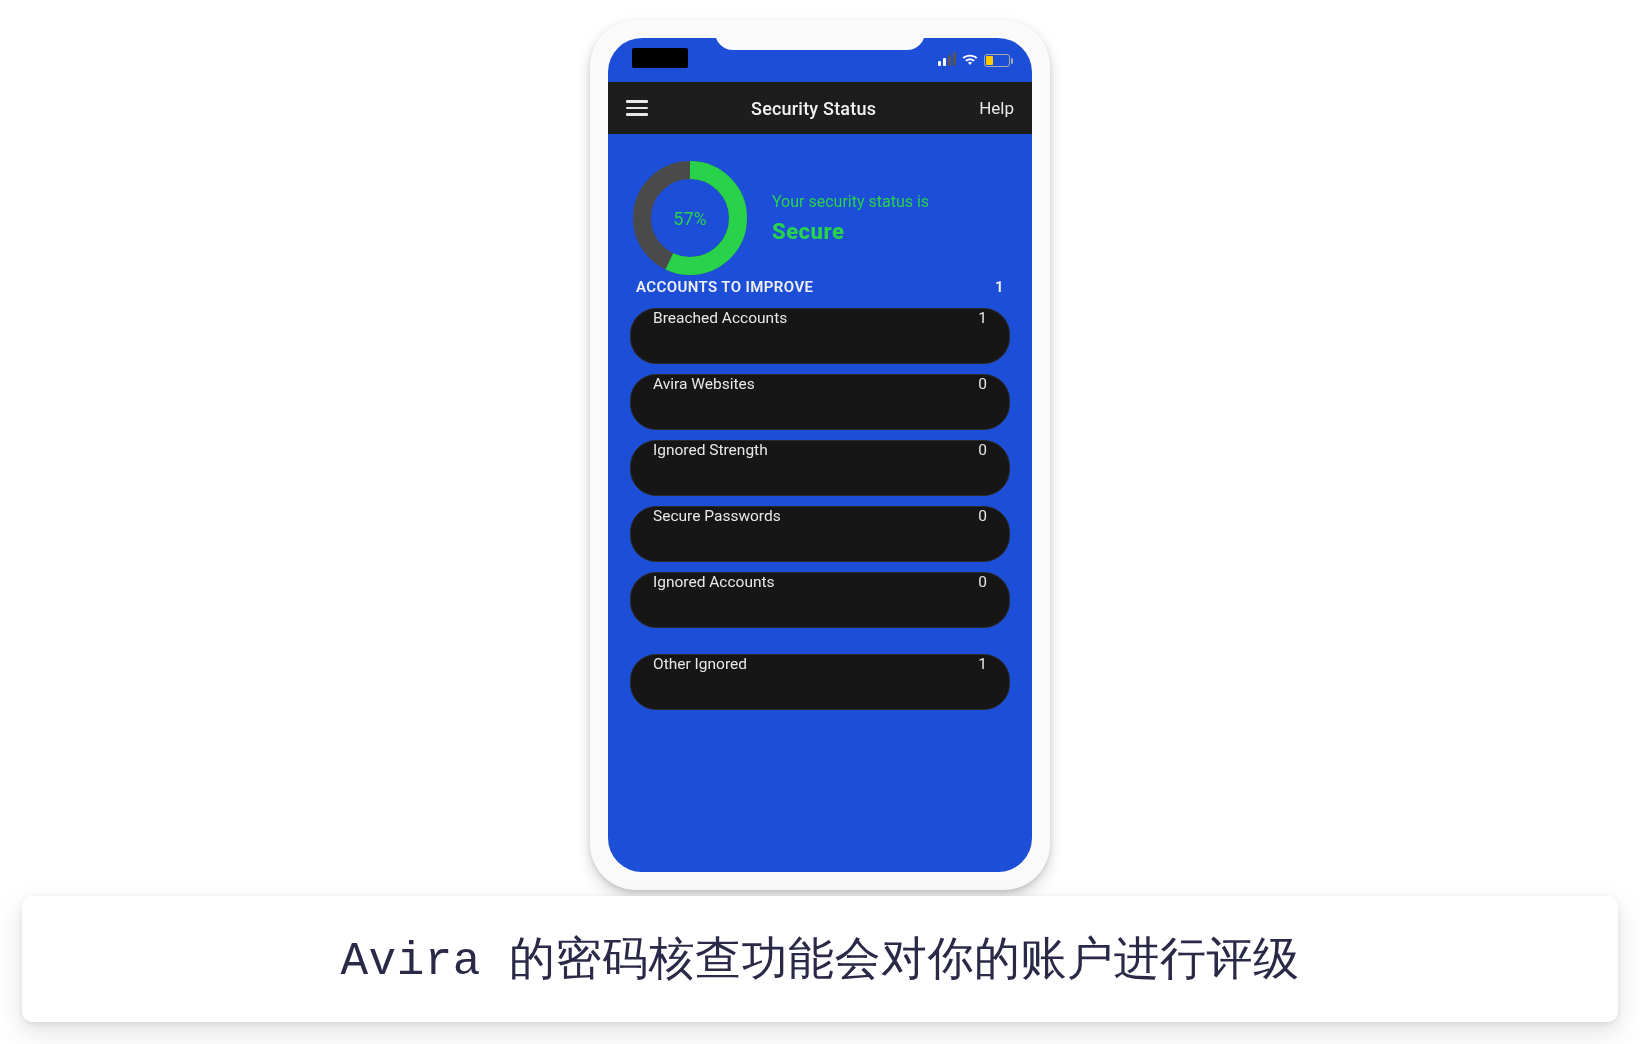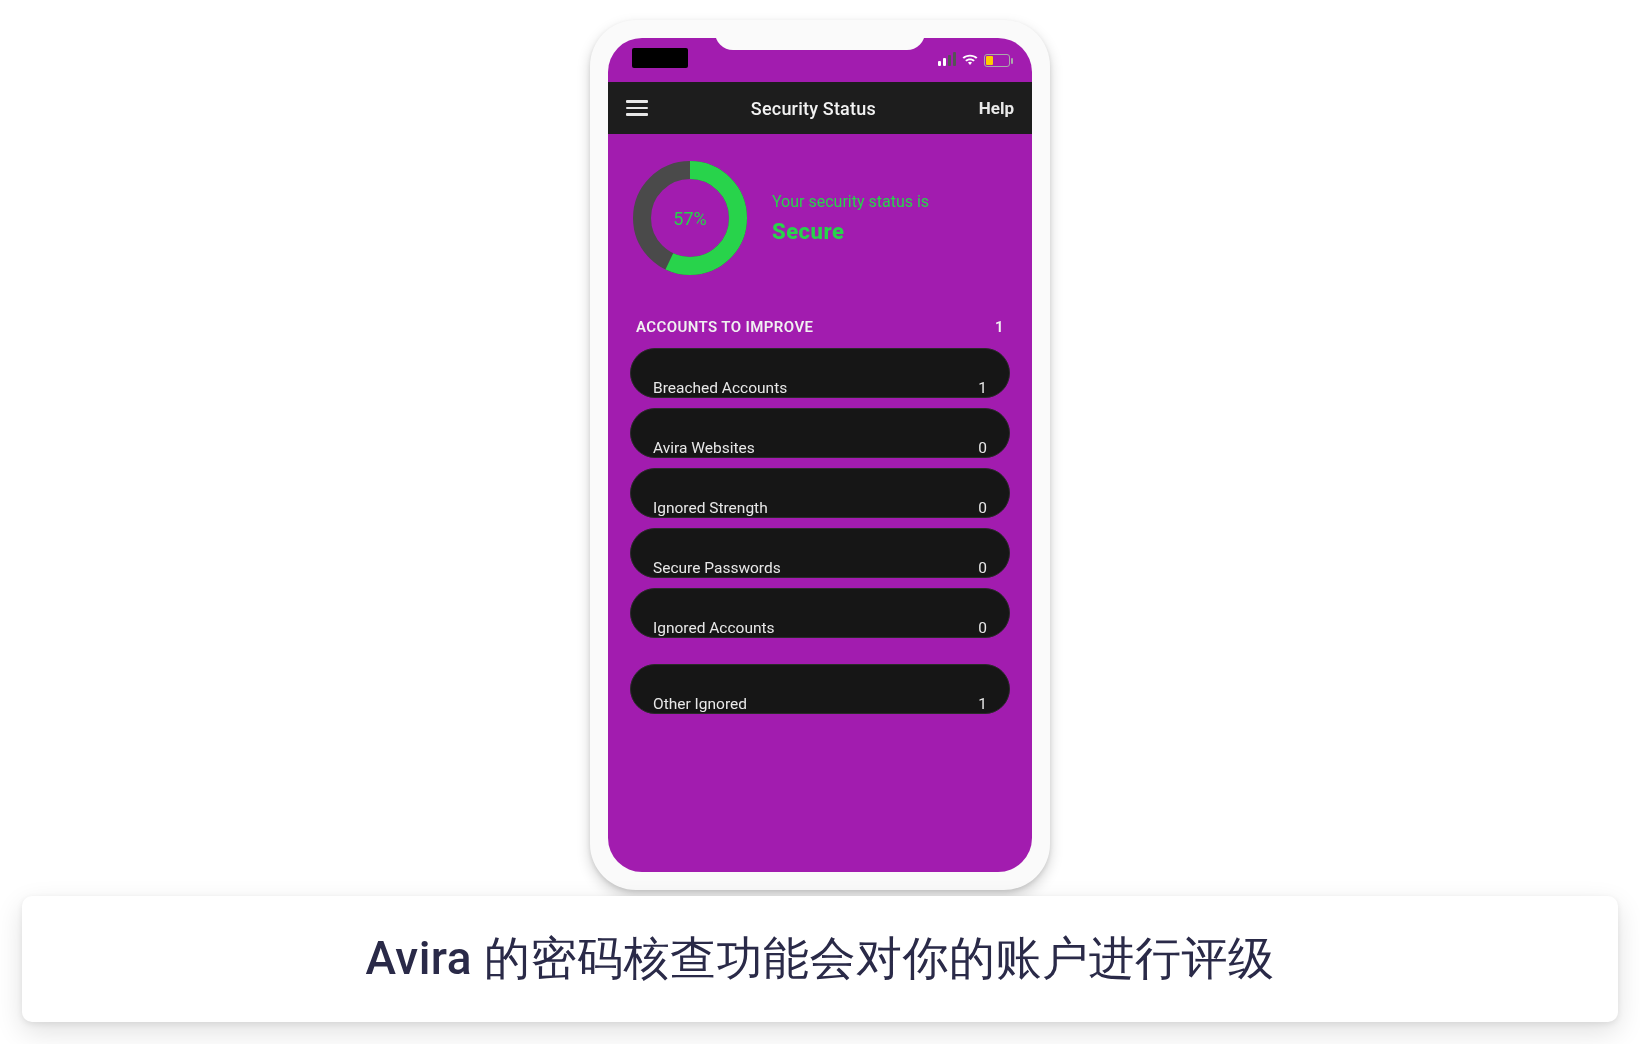--- a/index.html
+++ b/index.html
@@ -20,21 +20,21 @@
     width: 460px;
     height: 870px;
     background: #fafafa;
     border-radius: 46px;
     box-shadow: 0 6px 14px rgba(0,0,0,0.18), 0 2px 4px rgba(0,0,0,0.1);
     padding: 18px;
   }
   .screen {
     width: 100%;
     height: 100%;
-    background: #a21caf;
+    background: #1d4ed8;
     border-radius: 34px;
     overflow: hidden;
     position: relative;
     color: #fff;
   }
   
   .notch {
     position: absolute;
     top: 0;
     left: 50%;
@@ -90,49 +90,48 @@
     height: 52px;
     background: #1d1d1d;
     display:flex;
     align-items:center;
     justify-content:space-between;
     padding: 0 18px;
   }
   .hamburger { display:flex; flex-direction:column; gap:4px; cursor:pointer;}
   .hamburger span{ width:22px; height:2.5px; background:#e7e7e7; border-radius:1px;}
   .appheader .title { font-size:18px; font-weight:500; color:#f2f2f2; letter-spacing:.2px;}
-  .appheader .help { font-size:17px; color:#e9e9e9; font-weight:700; cursor:pointer;}
+  .appheader .help { font-size:17px; color:#e9e9e9; font-weight:400; cursor:pointer;}
 
   
   .content { padding: 24px 22px 0 22px; }
 
   .status-row { display:flex; align-items:center; gap:22px; }
   .donut { position:relative; width:120px; height:120px;}
   .donut svg{ transform: rotate(-90deg);}
   .donut .pct {
     position:absolute; inset:0; display:flex; align-items:center; justify-content:center;
     color:#28d34b; font-weight:400; font-size:18px;
   }
   .status-text .line1{ color:#28d34b; font-size:16px; margin-bottom:8px; }
   .status-text .line2{ color:#28d34b; font-size:22px; font-weight:800; letter-spacing:.5px;}
 
   .section-header{
-    margin-top:40px;
     display:flex; justify-content:space-between; align-items:center;
     font-size:15px; font-weight:600; letter-spacing:.4px; color:#f1f1f1;
     padding: 0 6px 12px 6px;
   }
 
   .list { display:flex; flex-direction:column; gap:10px;}
   .pill {
     background:#161616;
     border:1px solid #2a2a2a;
     border-radius:26px;
-    height:50px;
-    display:flex; align-items:flex-end; justify-content:space-between;
+    height:56px;
+    display:flex; align-items:flex-start; justify-content:space-between;
     padding:0 22px;
     color:#e8e8e8; font-size:15.5px;
     cursor:pointer;
   }
   .pill .count { font-variant-numeric: tabular-nums; }
 
   .gap { height:26px;}
 
   
   .caption {
@@ -140,20 +139,21 @@
     left:22px; right:22px; bottom:22px;
     background:#fff;
     border-radius:10px;
     box-shadow: 0 10px 28px rgba(0,0,0,0.12), 0 2px 6px rgba(0,0,0,0.08);
     padding: 32px 40px;
     text-align:center;
     font-size:46px;
     color:#2a2a48;
     font-weight:500;
     letter-spacing:.5px;
+    font-family:Liberation Mono, monospace;
   }
 </style>
 </head>
 <body>
 
 <div class="stage">
 
   <div class="phone">
     <div class="notch"></div>
     <div class="screen">

